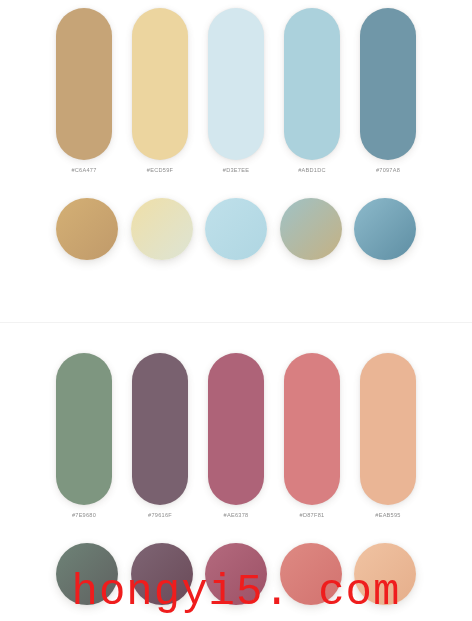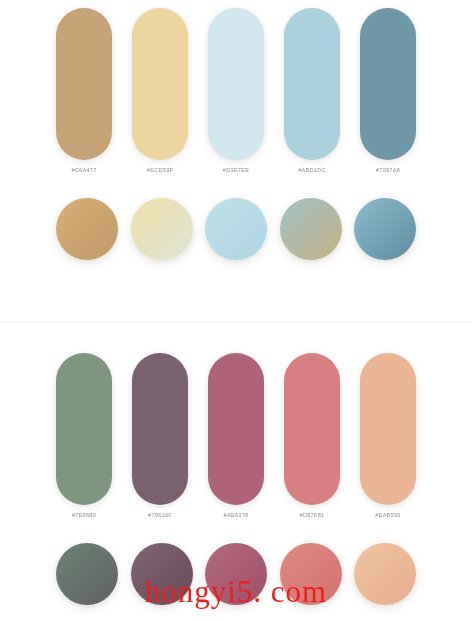--- a/index.html
+++ b/index.html
@@ -98,22 +98,22 @@
     background: #f2f2f2;
   }
 
   
   .watermark {
     position: absolute;
     left: 0;
     top: 566px;
     width: 472px;
     text-align: center;
-    font-family: Liberation Serif, serif;
-    font-size: 31px;
+    font-family: Liberation Mono, monospace;
+    font-size: 44px;
     line-height: 52px;
     color: #ef1d1d;
     letter-spacing: 1px;
     white-space: nowrap;
     pointer-events: none;
   }
 </style>
 </head>
 <body>
 

